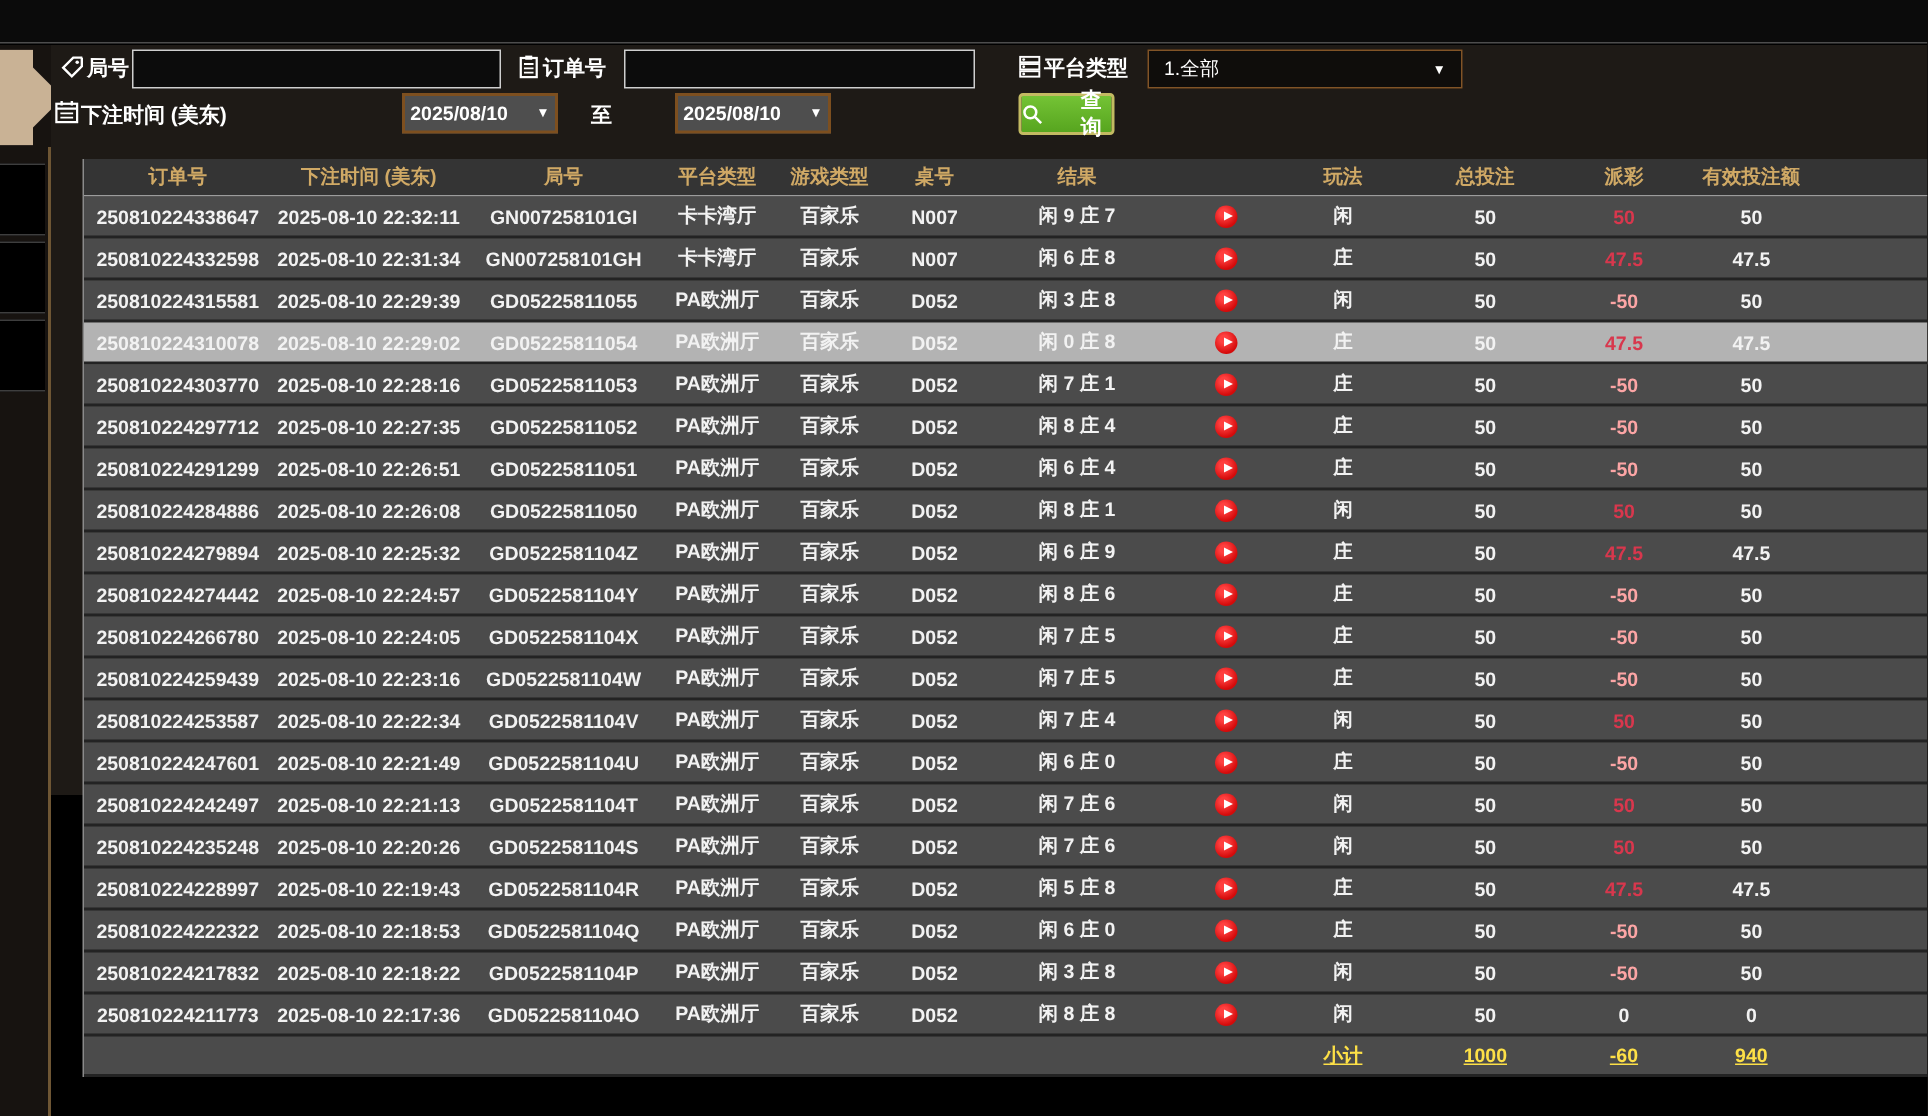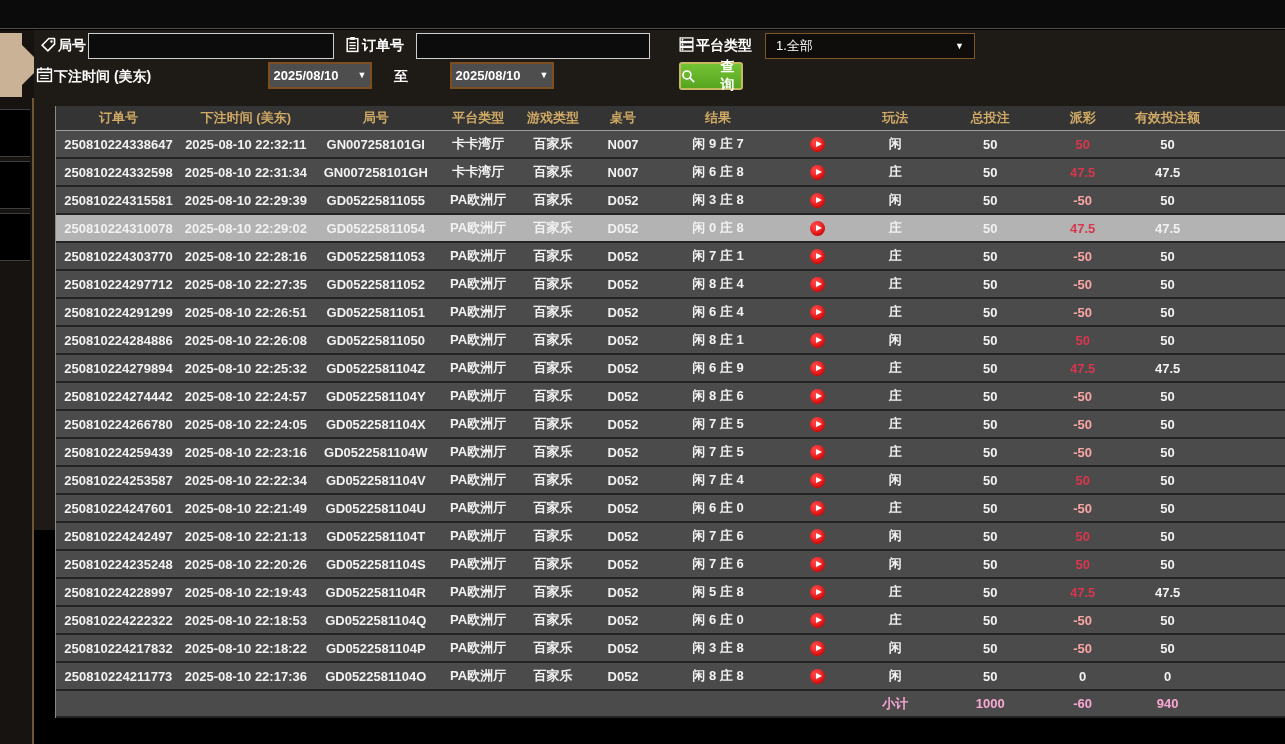--- a/index.html
+++ b/index.html
@@ -88,21 +88,21 @@
   }
   .drow {
     height:28px; background:#4b4b4b; border-bottom:2px solid #232323;
     cursor:pointer;
     justify-content:flex-end;
   }
   .drow.selected { background:#b3b3b3; }
   .frow {
     height:27px; background:#4b4b4b; border-bottom:2px solid #232323;
   }
-  .frow .cell { color:#f9a8d4; font-weight:bold; font-size:13px; }
+  .frow .cell { color:#fde047; font-weight:bold; font-size:13px;text-decoration:underline; }
   .cell {
     display:flex; align-items:center; justify-content:center;
     font-size:13px; font-weight:bold; color:#f2f2f2;
     white-space:nowrap; overflow:hidden;
   }
   .c-order   { width:125px; }
   .c-time    { width:130px; }
   .c-round   { width:130px; }
   .c-platform{ width:75px;  }
   .c-game    { width:75px;  }

